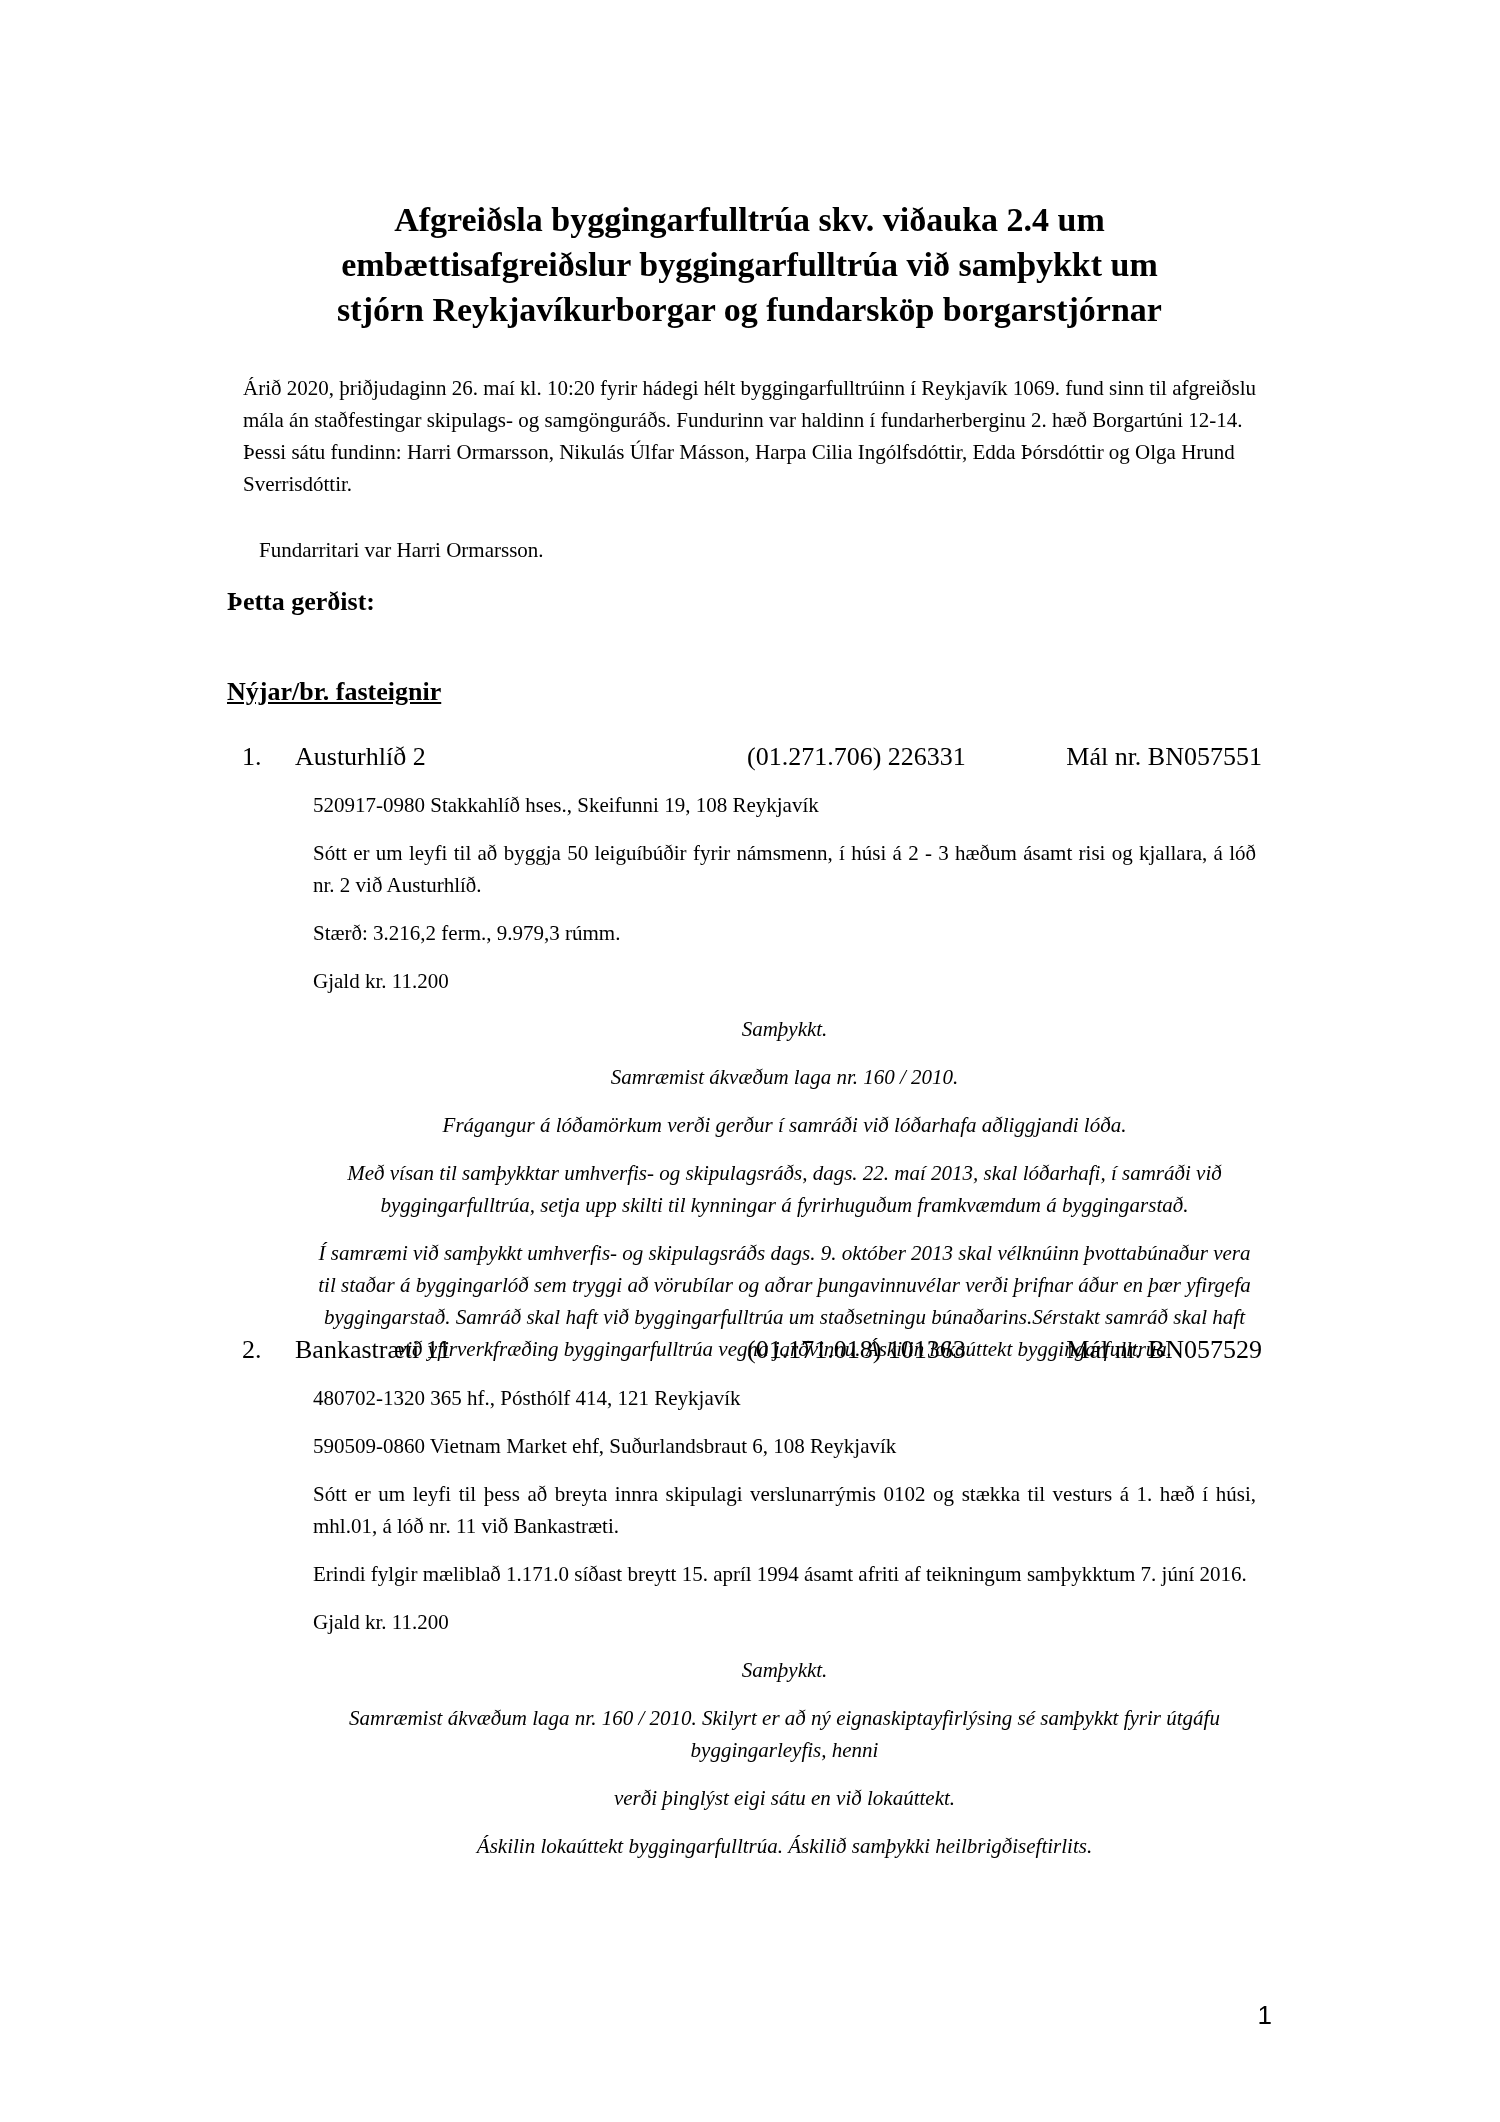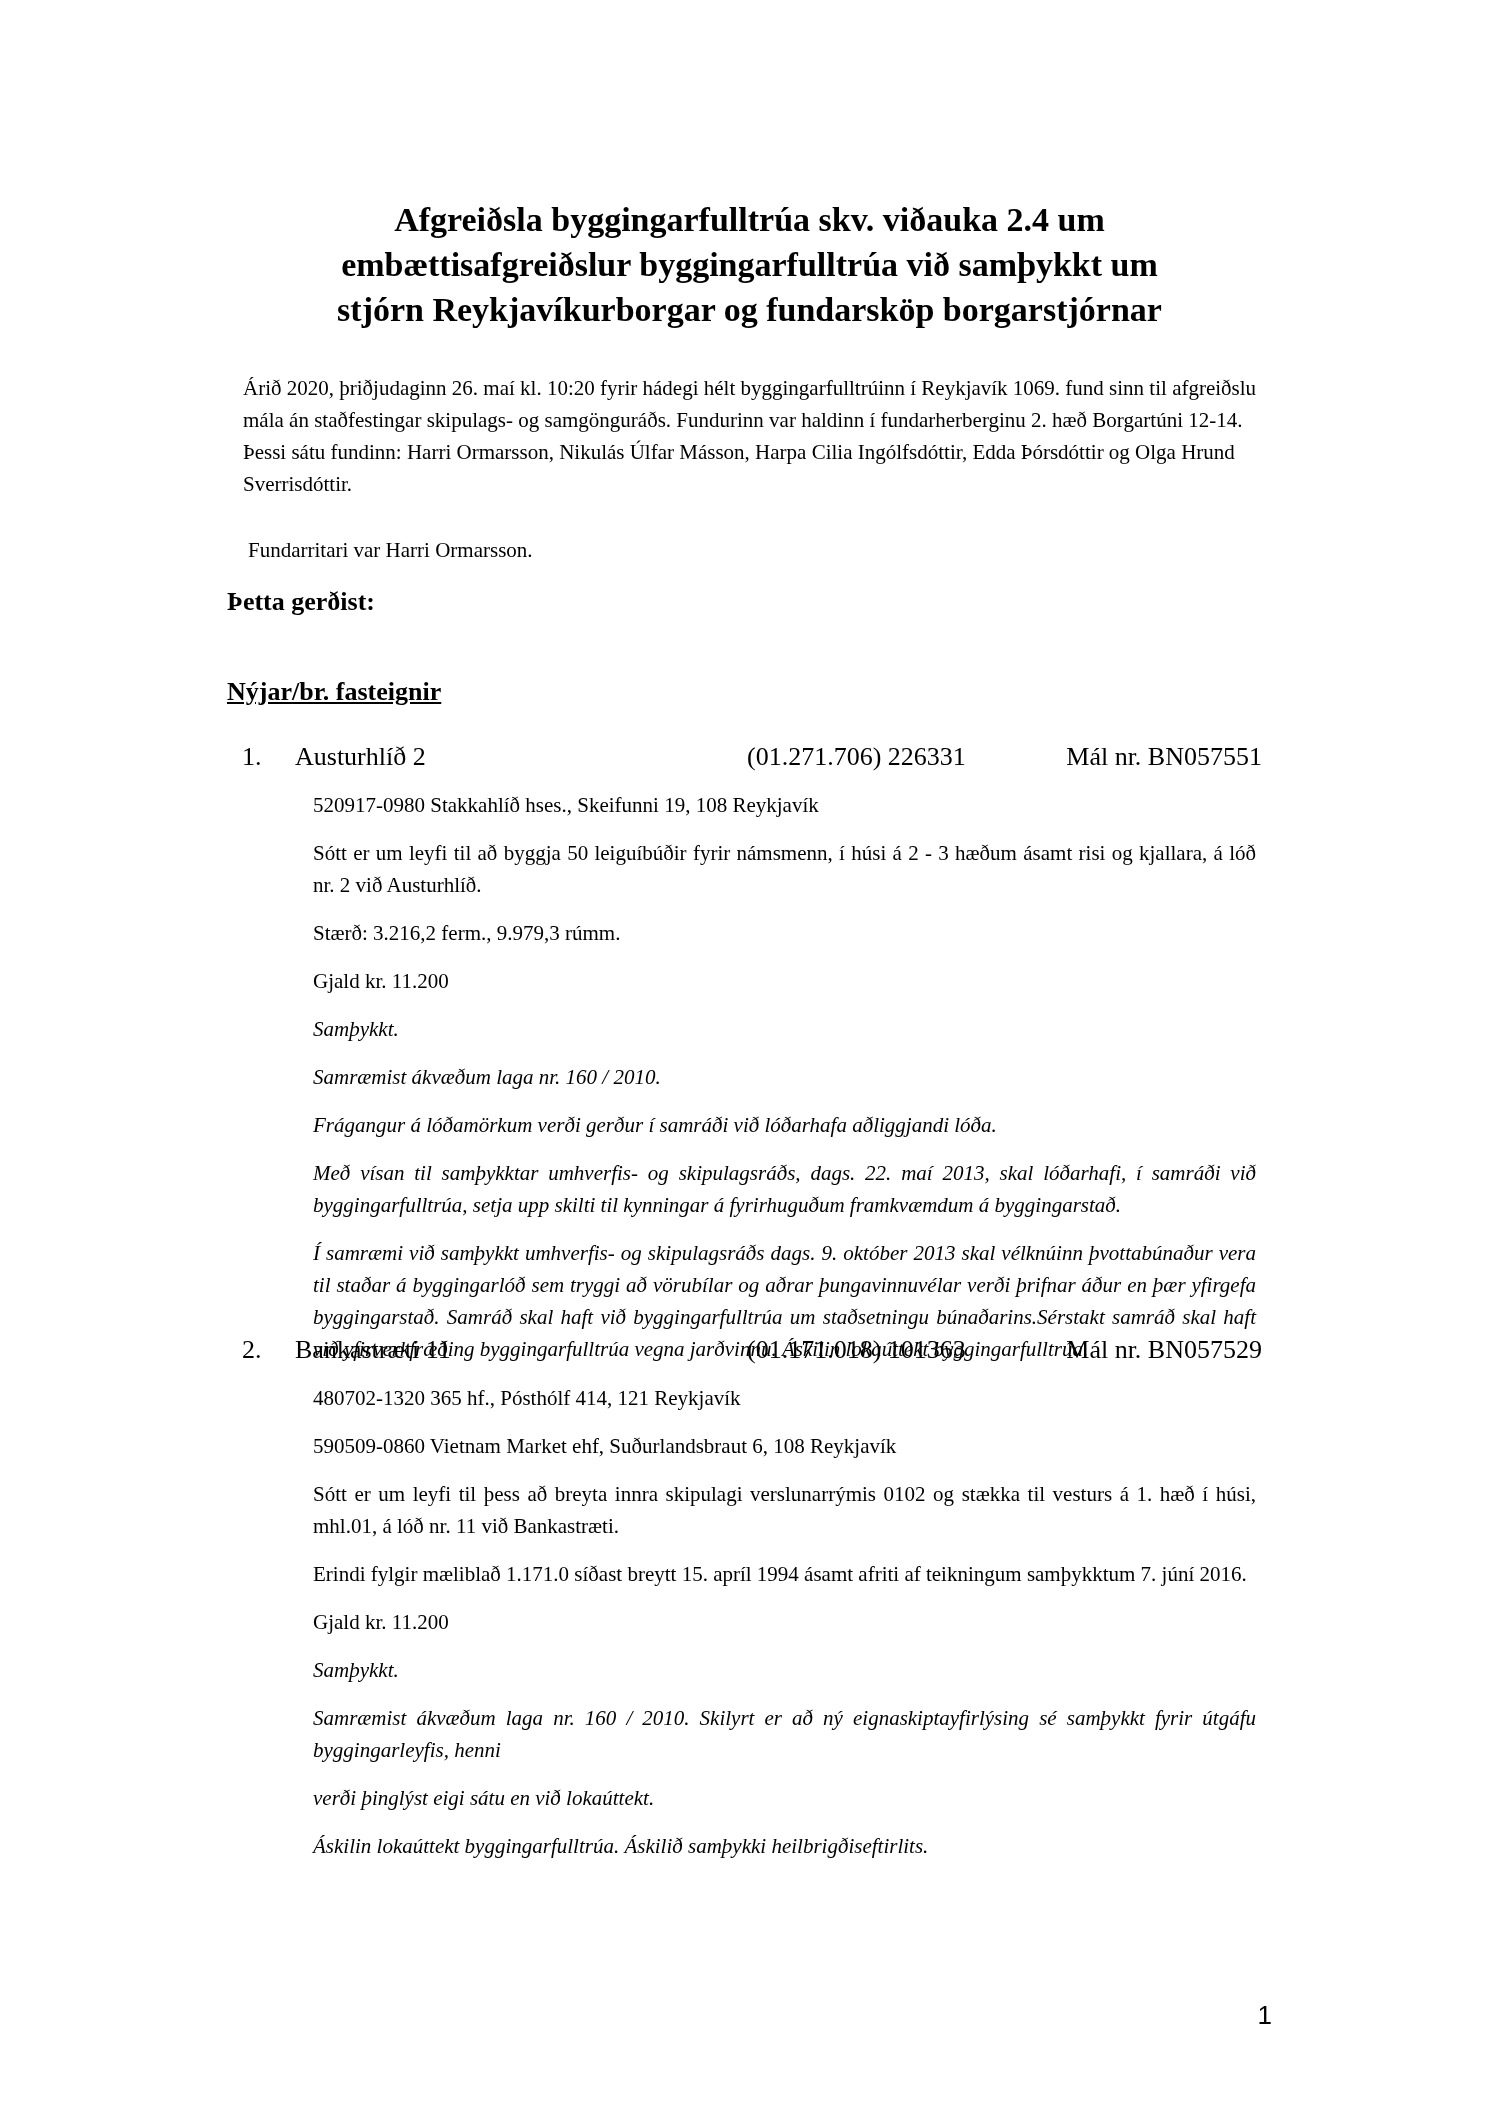--- a/index.html
+++ b/index.html
@@ -7,38 +7,38 @@
     width:1500px;height:2122px;position:relative;background:#ffffff;
     font-family:"Liberation Serif","DejaVu Serif",serif;color:#000;
   }
   .doc-title{
     position:absolute;top:197px;left:227px;width:1045px;
     font-size:34px;font-weight:bold;line-height:45px;text-align:center;margin:0;
   }
   .doc-title .tline{display:block;}
   p{margin:16px;font-size:21px;line-height:32px;}
   .intro{position:absolute;top:356px;left:227px;width:1045px;text-align:left;}
-  .secretary{position:absolute;top:518px;left:232px;width:1045px;}
+  .secretary{position:absolute;top:518px;left:243px;width:1045px;}
   .center-head{
     position:absolute;left:227px;width:1045px;text-align:left;
     font-size:26px;line-height:32px;font-weight:bold;margin:0;
   }
   .head-happened{top:586px;}
   .head-props{top:676px;text-decoration:underline;}
   .case{position:absolute;left:227px;width:1045px;}
   .case-1{top:741px;}
   .case-2{top:1334px;}
   .case-header{position:relative;height:32px;font-size:26px;line-height:32px;}
   .case-num{position:absolute;left:15px;}
   .case-address{position:absolute;left:68px;font-weight:normal;}
   .case-ref{position:absolute;left:520px;}
   .case-id{position:absolute;right:10px;}
   .case-body{margin-left:70px;width:975px;}
   .just{text-align:justify;}
-  .it{font-style:italic;}
+  .it{font-style:italic;text-align:center;}
   .page-number{
     position:absolute;top:2000px;right:228px;
     font-family:"Liberation Sans","DejaVu Sans",sans-serif;font-size:26px;line-height:30px;
   }
 </style>
 </head>
 <body>
 
 <div>
 

